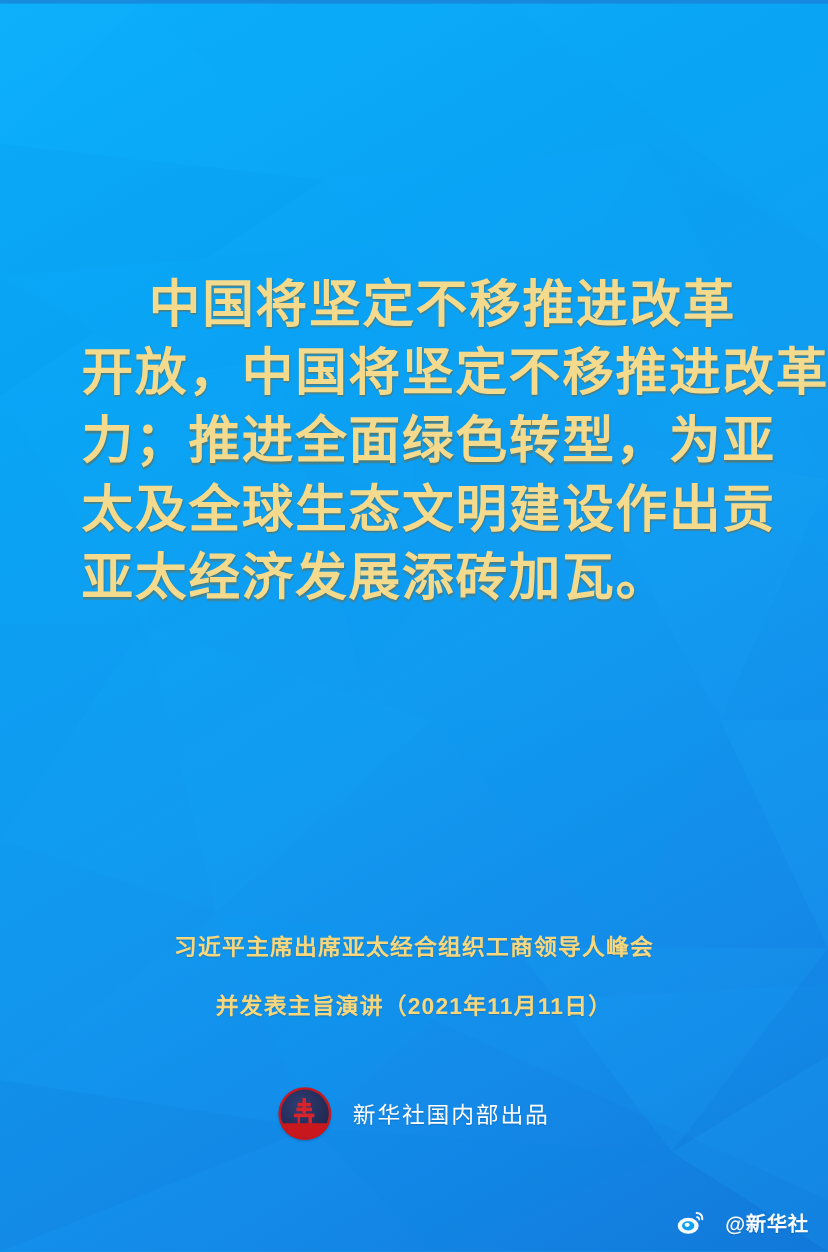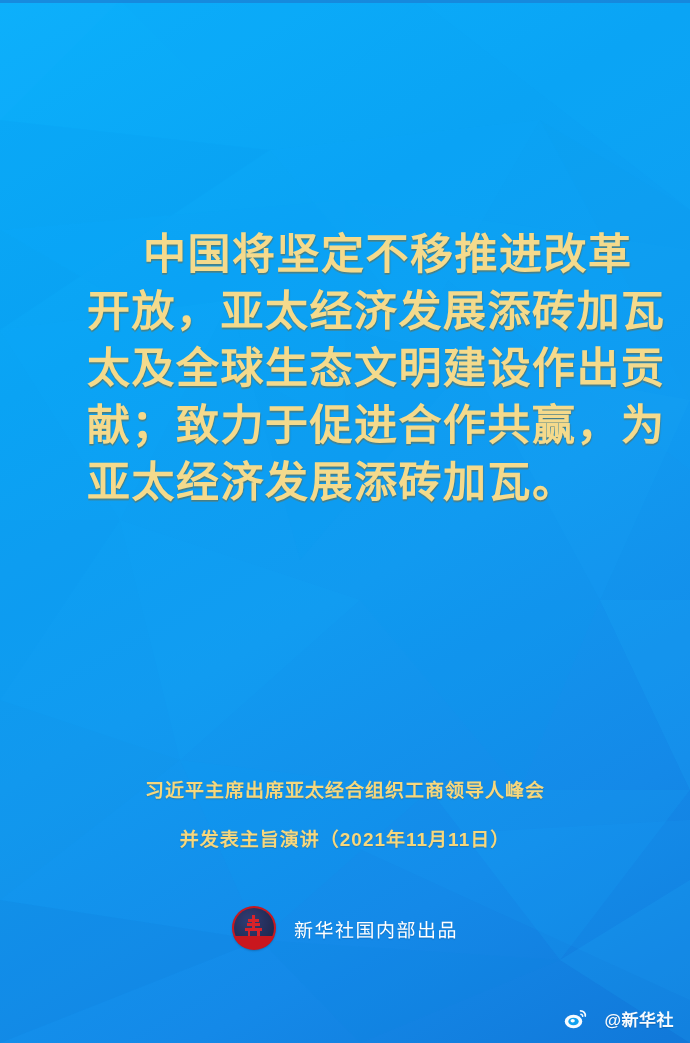--- a/index.html
+++ b/index.html
@@ -35,21 +35,20 @@
     font-family:"DejaVu Serif","Liberation Serif",serif;
     font-weight:700;
     font-size:43px;
     line-height:57px;
     letter-spacing:1.5px;
     color:#f4da8c;
     text-shadow:
       0 2px 0 rgba(150,95,10,.30),
       1px 1px 1px rgba(120,75,5,.25);
     white-space:nowrap;
-    margin-left:19px;
   }
   .quote-line.indent{ text-indent:56px; }
 
   
   .caption{
     position:absolute;left:0;right:0;top:779px;
     text-align:center;
   }
   .caption-line{
     font-family:"Liberation Sans","DejaVu Sans",sans-serif;
@@ -149,23 +148,23 @@
         <polygon points="0,230 345,200 345,430" fill="#0fa6f6" opacity=".16"></polygon>
         <polygon points="345,200 690,250 690,470" fill="#13a9f7" opacity=".14"></polygon>
       </g>
     </svg>
   </div>
 
   <div class="top-rule"></div>
 
   <div class="quote">
     <div class="quote-line indent">中国将坚定不移推进改革</div>
-    <div class="quote-line">开放，亚太经济发展添砖加瓦</div>
+    <div class="quote-line">开放，中国将坚定不移推进改革</div>
+    <div class="quote-line">力；推进全面绿色转型，为亚</div>
     <div class="quote-line">太及全球生态文明建设作出贡</div>
-    <div class="quote-line">献；致力于促进合作共赢，为</div>
     <div class="quote-line">亚太经济发展添砖加瓦。</div>
   </div>
 
   <div class="caption">
     <div class="caption-line">习近平主席出席亚太经合组织工商领导人峰会</div>
     <div class="caption-line">并发表主旨演讲（2021年11月11日）</div>
   </div>
 
   <div class="credit">
     <div class="xh-logo">

